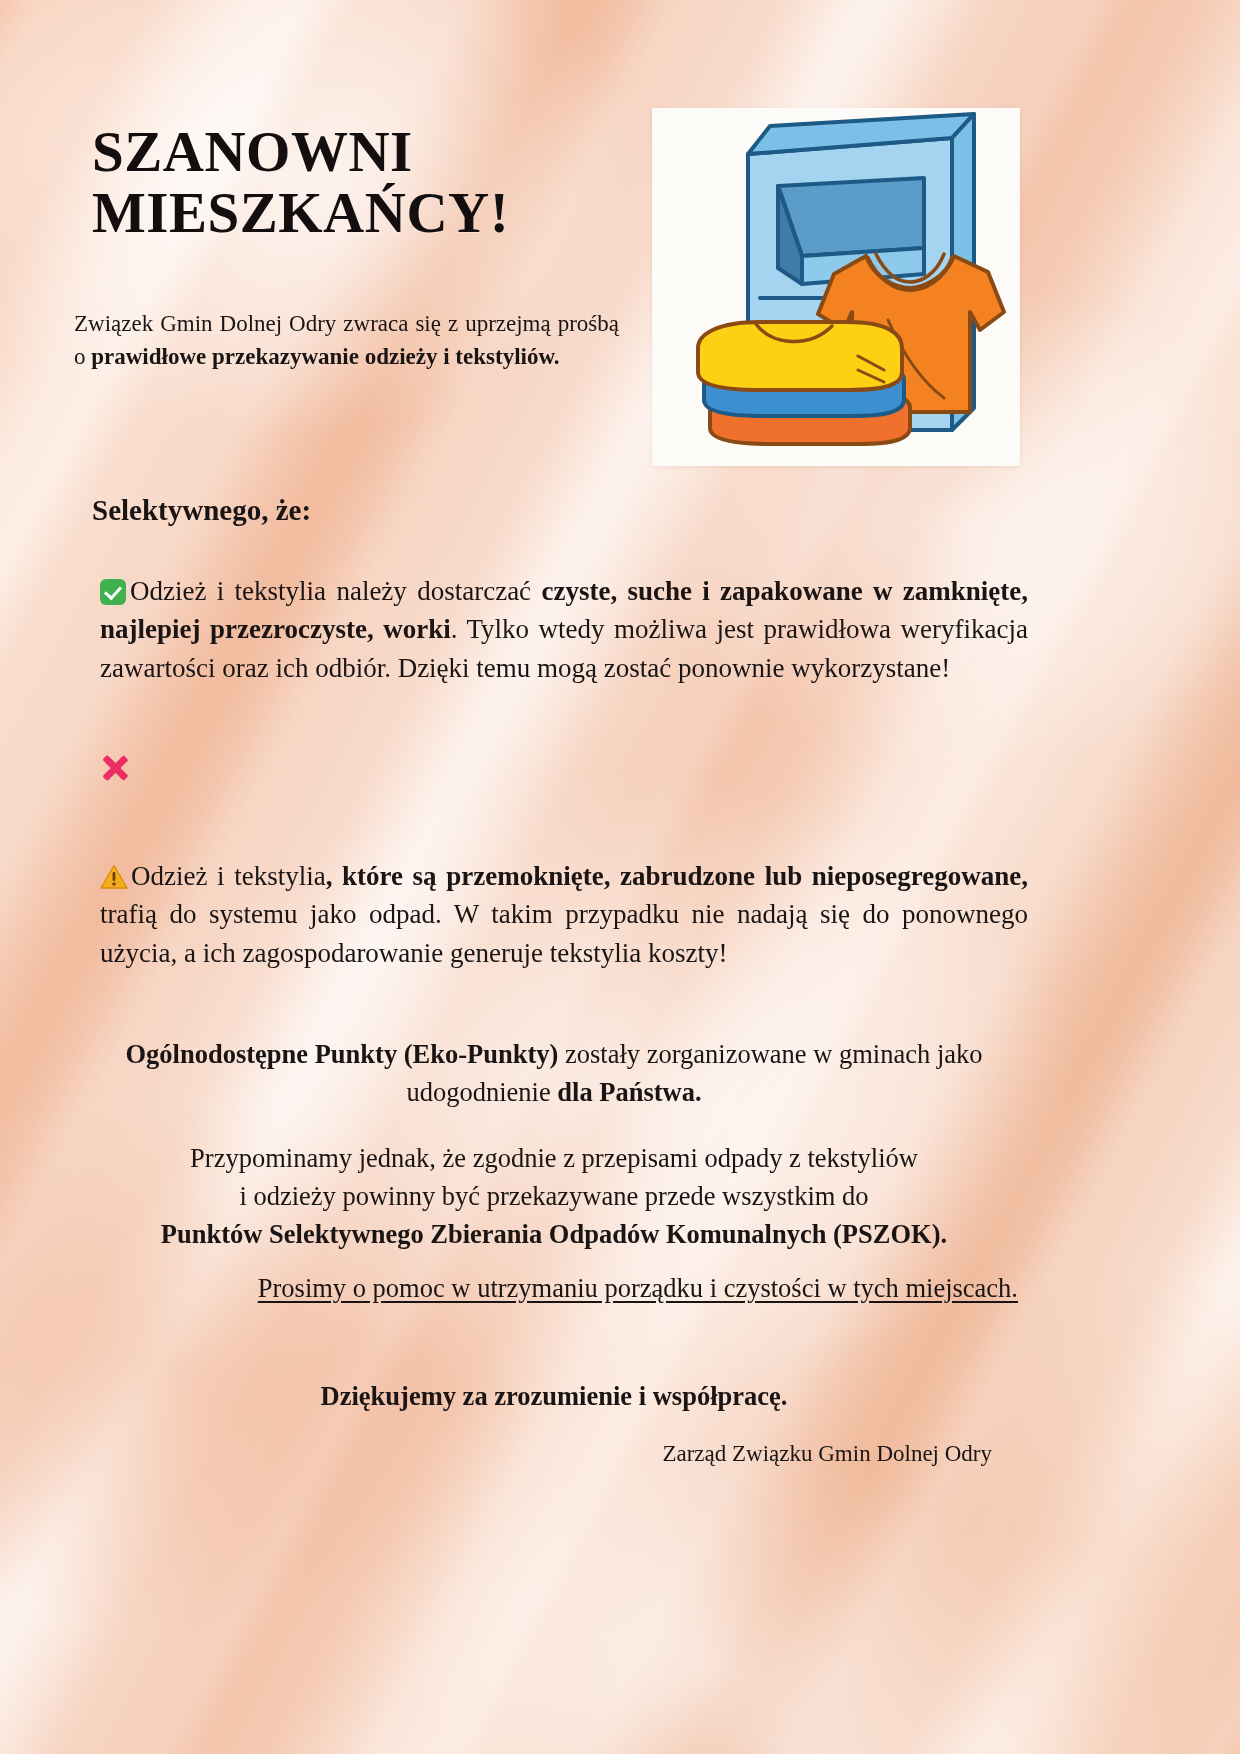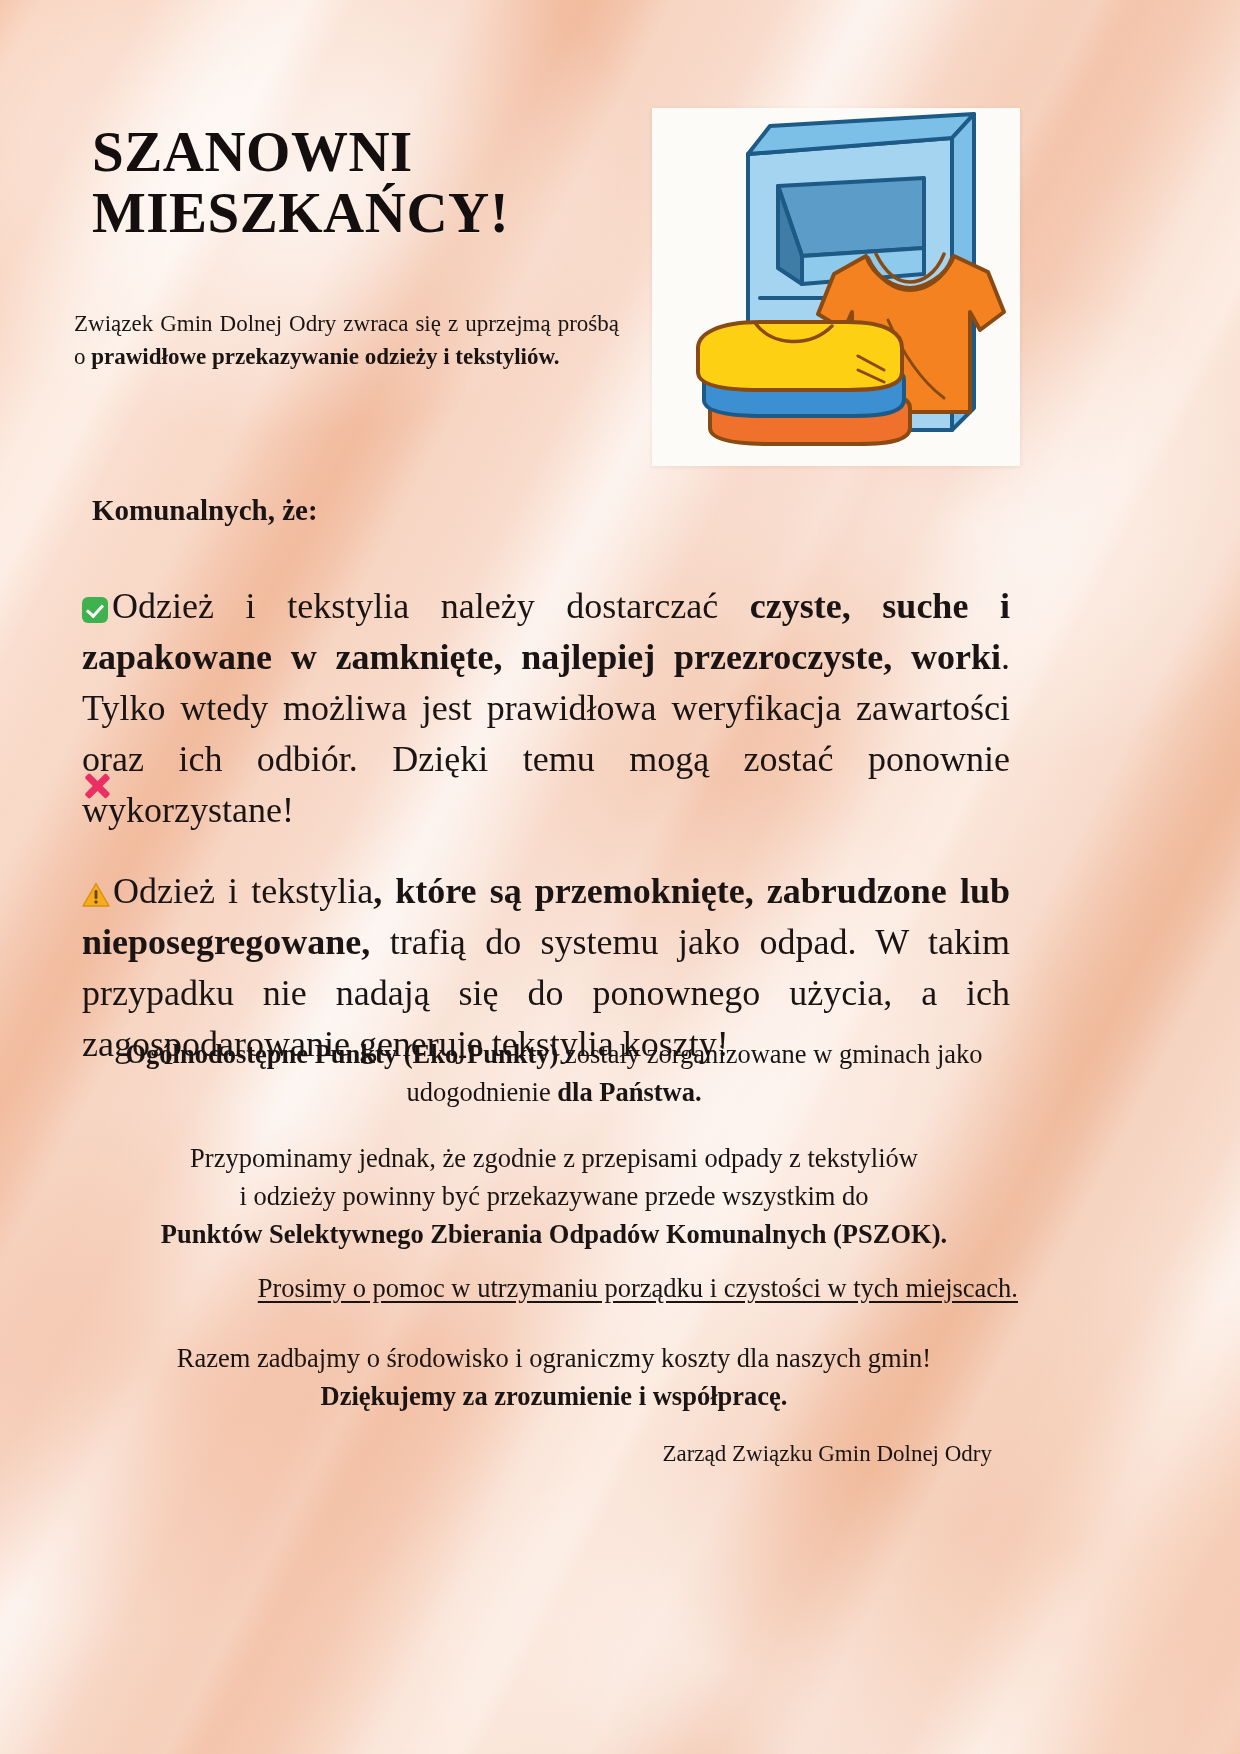--- a/index.html
+++ b/index.html
@@ -106,23 +106,23 @@
   .reminder-head {
     position: absolute;
     left: 92px;
     top: 470px;
     font-size: 29px;
     font-weight: bold;
   }
 
   .body-block {
     position: absolute;
-    left: 82px;
+    left: 100px;
     width: 928px;
-    font-size: 36px;
+    font-size: 27px;
     line-height: 1.42;
     text-align: justify;
   }
   .body-block b { font-weight: bold; }
   .p-check { top: 545px; }
   .p-cross { top: 722px; }
   .p-warn  { top: 830px; }
 
   .icon-inline {
     display: inline-block;
@@ -254,21 +254,21 @@
           <path d="M206 248 L232 262" fill="none" stroke="#8a4a14" stroke-width="3" stroke-linecap="round"></path>
           <path d="M206 262 L232 274" fill="none" stroke="#8a4a14" stroke-width="3" stroke-linecap="round"></path>
         </g>
       </svg>
     </div>
 
     <p class="intro">
       <span>Związek Gmin Dolnej Odry zwraca się z uprzejmą prośbą o </span><b>prawidłowe przekazywanie odzieży i tekstyliów.</b>
     </p>
 
-    <h2 class="reminder-head">Komunalnych, że:</h2>
+    <h2 class="reminder-head">Selektywnego, że:</h2>
 
     <p class="body-block p-check">
       <span class="icon-inline ico-check"></span><span>Odzież i tekstylia należy dostarczać </span><b>czyste, suche i zapakowane w zamknięte, najlepiej przezroczyste, worki</b><span>. Tylko wtedy możliwa jest prawidłowa weryfikacja zawartości oraz ich odbiór. Dzięki temu mogą zostać ponownie wykorzystane!</span>
     </p>
 
     <p class="body-block p-cross">
       <span class="icon-inline ico-cross"></span>
     </p>
 
     <p class="body-block p-warn">
@@ -289,20 +289,20 @@
       <span>Przypominamy jednak, że zgodnie z przepisami odpady z tekstyliów</span><br>
       <span>i odzieży powinny być przekazywane przede wszystkim do</span><br>
       <b>Punktów Selektywnego Zbierania Odpadów Komunalnych (PSZOK).</b>
     </p>
 
     <p class="centered-block c-order">
       <span class="underlined">Prosimy o pomoc w utrzymaniu porządku i czystości w tych miejscach.</span>
     </p>
 
     <p class="centered-block c-final">
-      <span>Razem zadbajmy o środowisko i ograniczmy koszty dla naszych gmin!</span><br>
+      <br>
       <b>Dziękujemy za zrozumienie i współpracę.</b>
     </p>
 
     <p class="signature">Zarząd Związku Gmin Dolnej Odry</p>
 
   </div>
 </div>
 
 </body></html>

